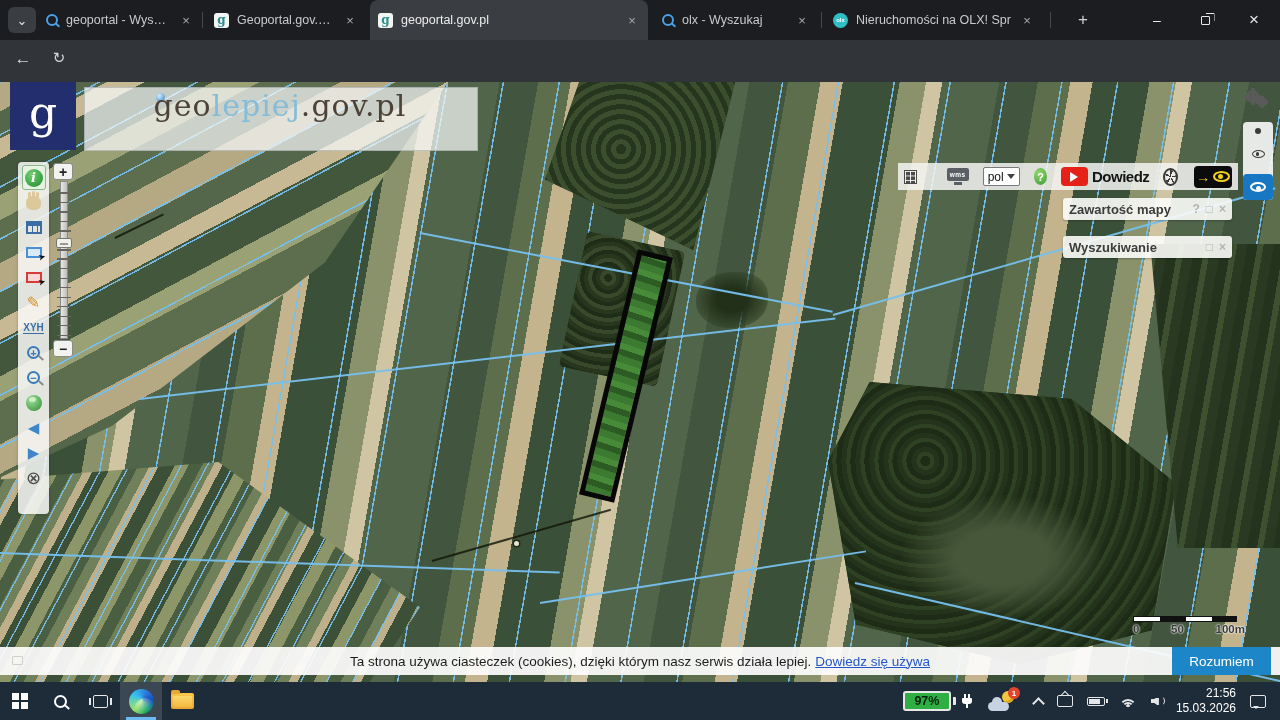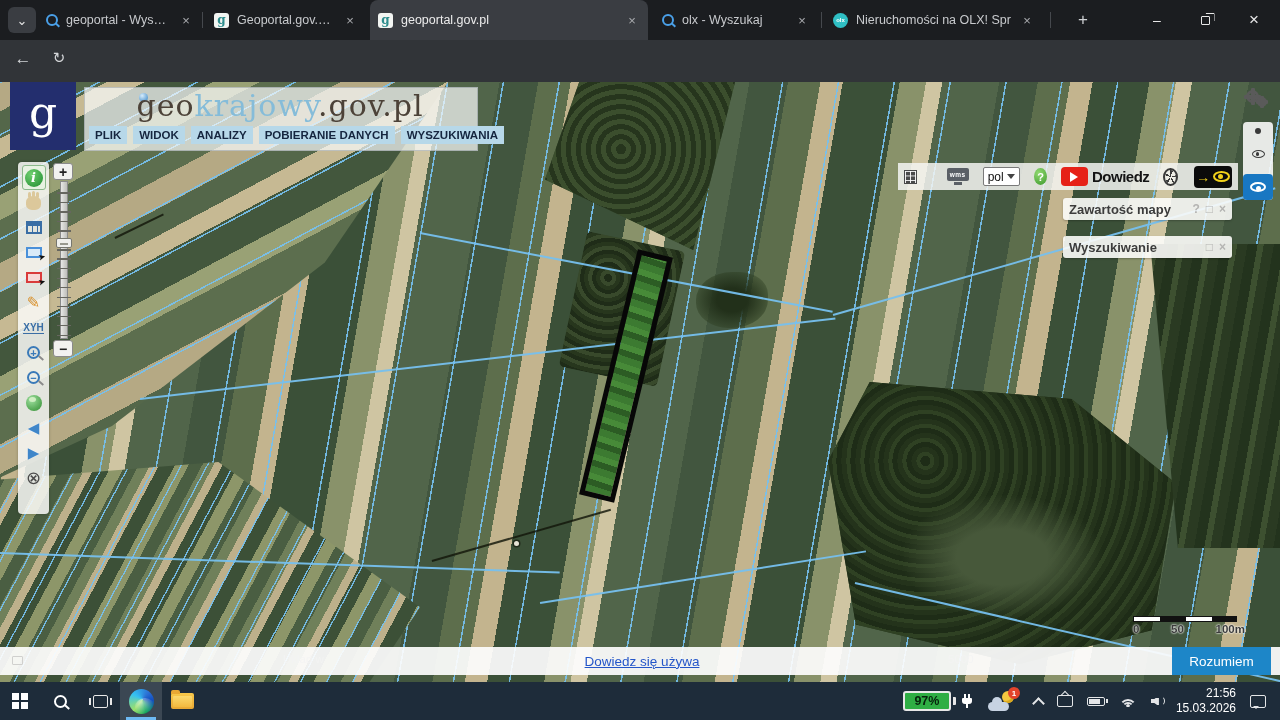--- a/index.html
+++ b/index.html
@@ -375,28 +375,21 @@
     <div class="shadow" style="left:115px;top:155px;width:54px;transform:rotate(-26deg)"></div>
     <div class="shadow" style="left:432px;top:478px;width:186px;transform:rotate(-16deg)"></div>
     <div class="turbine-dot"></div>
 
     <div class="sel-parcel"></div>
 
     <div class="glogo-sq">
       <span>g</span>
     </div>
     <div class="geoheader">
-      <div class="glogo-line"><span class="gsphere"></span><span class="p1">geo</span><span class="p2">krajowy</span><span class="p3">.gov.pl</span></div>
-      <div class="gmenu">
-        <span class="gmenu-btn">PLIK</span>
-        <span class="gmenu-btn">WIDOK</span>
-        <span class="gmenu-btn">ANALIZY</span>
-        <span class="gmenu-btn">POBIERANIE DANYCH</span>
-        <span class="gmenu-btn">WYSZUKIWANIA</span>
-      </div>
+      <div class="glogo-line"><span class="gsphere"></span><span class="p1">geo</span><span class="p2">lepiej</span><span class="p3">.gov.pl</span></div>
     </div>
 
     <div class="ltoolbar">
       <div class="tbi sel">
         <span class="ico-info">i</span>
       </div>
       <div class="tbi">
         <span class="ico-hand"></span>
       </div>
       <div class="tbi">
@@ -504,20 +497,21 @@
         <span>50</span>
         <span>100m</span>
       </div>
     </div>
 
     <span class="stat-faint" style="left:283px">Układ w</span>
     <span class="stat-faint" style="left:948px">5000</span>
 
     <div class="cookiebar">
       <span class="cicon"></span>
+      <span>Ta strona używa ciasteczek (cookies), dzięki którym nasz serwis działa lepiej.</span>
       <a href="#">Dowiedz się używa</a>
       <span class="cookiebtn">Rozumiem</span>
     </div>
   </div>
 
   <div class="taskbar">
     <div class="tb-item">
       <span class="win">
           <span></span>
           <span></span>

